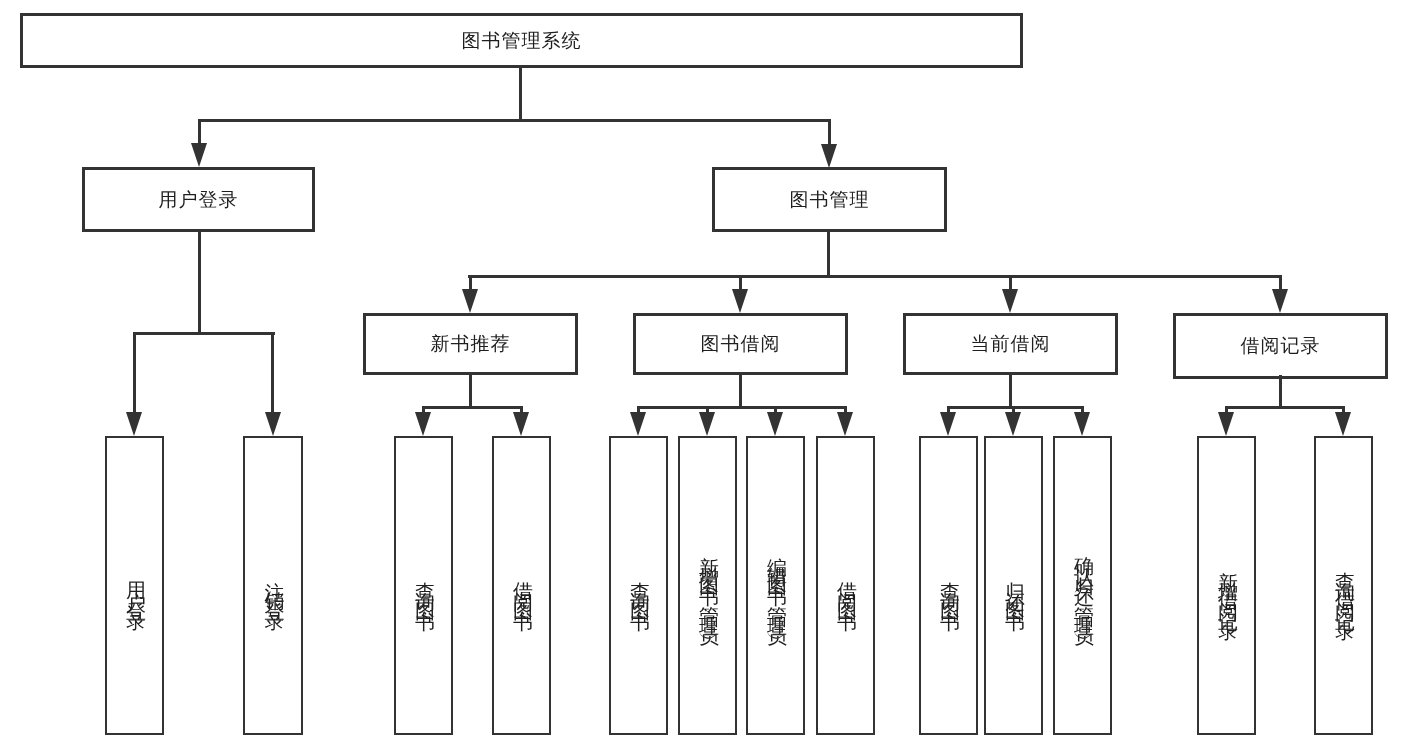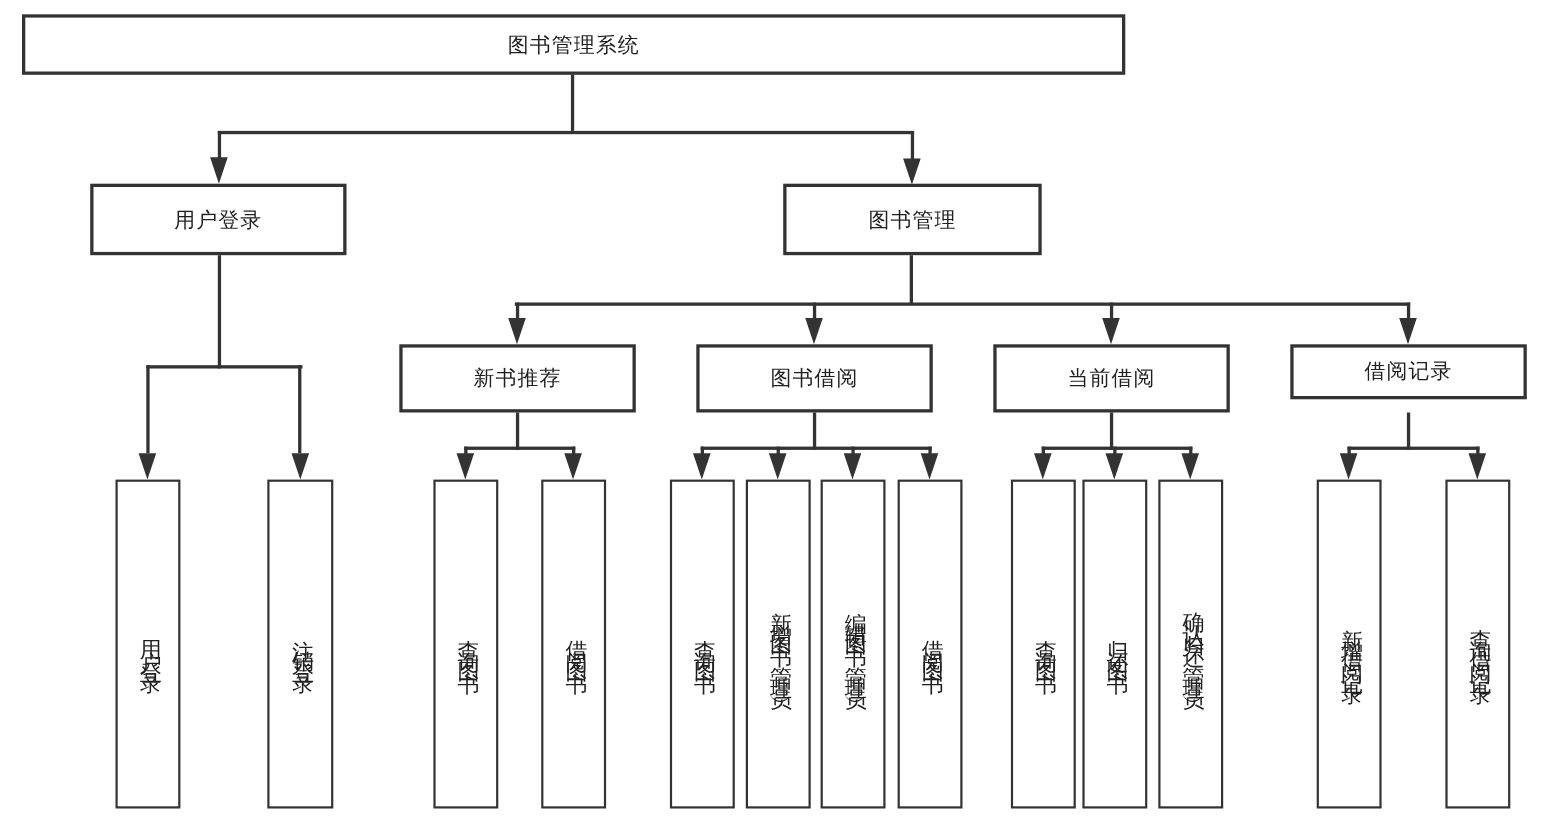--- a/index.html
+++ b/index.html
@@ -90,21 +90,21 @@
   <div class="line" style="left:739px;top:275px;width:3px;height:16px"></div>
   <div class="arrow" style="left:732px;top:289px"></div>
   <div class="line" style="left:1009px;top:275px;width:3px;height:16px"></div>
   <div class="arrow" style="left:1002px;top:289px"></div>
   <div class="line" style="left:1279px;top:275px;width:3px;height:16px"></div>
   <div class="arrow" style="left:1272px;top:289px"></div>
 
   <div class="box hbox" style="left:363px;top:313px;width:215px;height:62px">新书推荐</div>
   <div class="box hbox" style="left:903px;top:313px;width:215px;height:62px">当前借阅</div>
   <div class="box hbox" style="left:633px;top:313px;width:215px;height:62px">图书借阅</div>
-  <div class="box hbox" style="left:1173px;top:313px;width:215px;height:50px">借阅记录</div>
+  <div class="box hbox" style="left:1173px;top:313px;width:215px;height:66px">借阅记录</div>
 
   <div class="line" style="left:469px;top:375px;width:3px;height:34px"></div>
   <div class="line" style="left:739px;top:375px;width:3px;height:34px"></div>
   <div class="line" style="left:1009px;top:375px;width:3px;height:34px"></div>
   <div class="line" style="left:1279px;top:375px;width:3px;height:34px"></div>
 
   <div class="line" style="left:422px;top:406px;width:101px;height:3px"></div>
   <div class="line" style="left:637px;top:406px;width:210px;height:3px"></div>
   <div class="line" style="left:947px;top:406px;width:137px;height:3px"></div>
   <div class="line" style="left:1225px;top:406px;width:120px;height:3px"></div>

